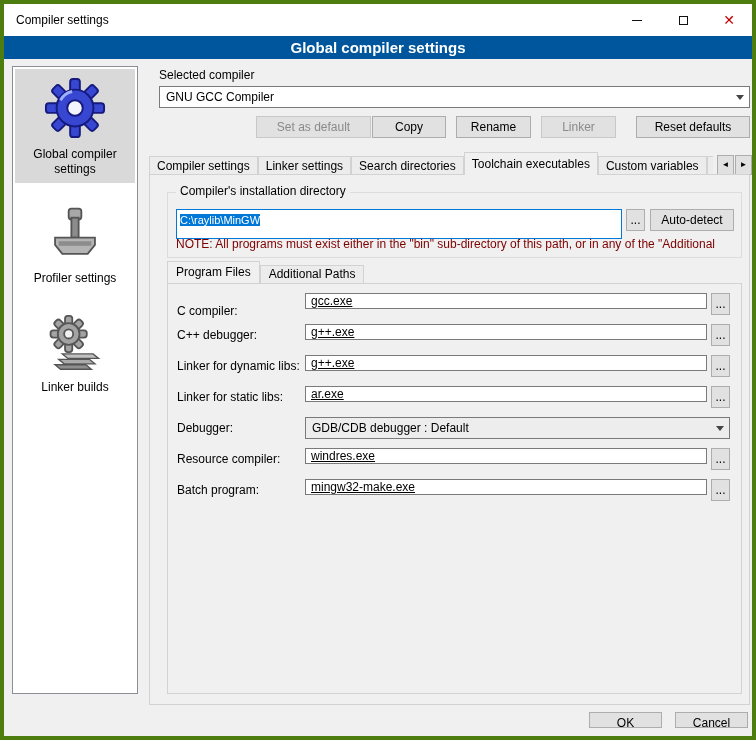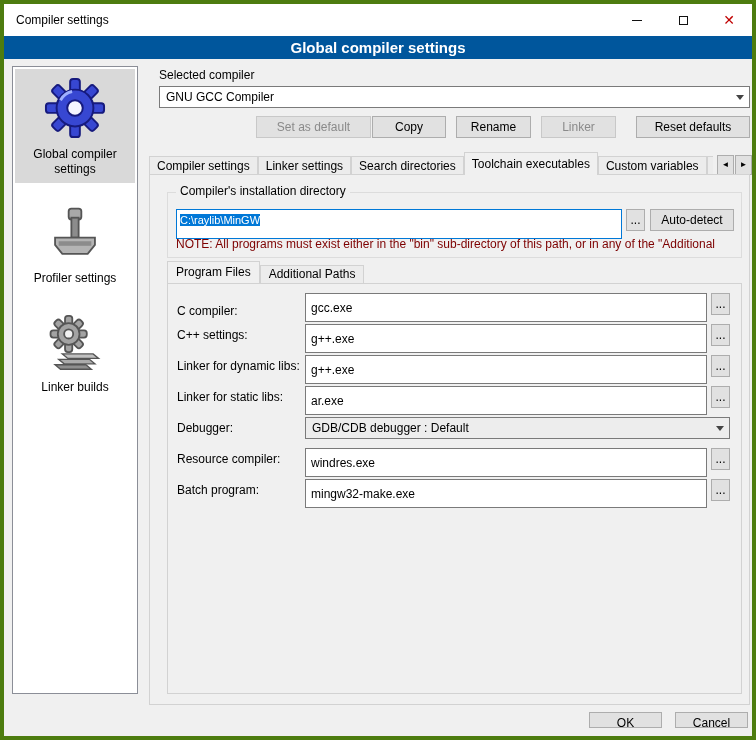--- a/index.html
+++ b/index.html
@@ -33,22 +33,22 @@
   .btn { position:absolute; height:22px; background:#e1e1e1; border:1px solid #adadad;
          font-size:12px; text-align:center; line-height:20px; color:#000; cursor:default; }
   .btn.disabled { color:#8a8a8a; border-color:#c8c8c8; }
   .combo { position:absolute; height:22px; background:#fff; border:1px solid #7a7a7a;
            font-size:12px; line-height:20px; padding:0 20px 0 6px; white-space:nowrap; overflow:hidden; }
   .combo.gray { background:#ededed; }
   .combo .arrow-zone { position:absolute; right:1px; top:1px; bottom:1px; width:17px;
                        display:flex; align-items:center; justify-content:center; }
   .tri-down { width:0; height:0; border-left:4px solid transparent; border-right:4px solid transparent;
               border-top:5px solid #444; display:block; }
-  .tinput { position:absolute; height:29px; border:1px solid #7a7a7a; background:#fff;
-            font-size:12px; padding:0 5px; font-family:inherit; color:#000; }
+  .tinput { position:absolute; height:16px; border:1px solid #7a7a7a; background:#fff;
+            font-size:12px; padding:0 5px; font-family:inherit; color:#000;text-decoration:underline; }
 
   
   .tabstrip { position:absolute; left:145px; top:148px; width:603px; height:23px; }
   .tabs-clip { position:absolute; left:0; top:0; width:564px; height:23px; overflow:hidden; white-space:nowrap; }
   .tab { display:inline-block; height:19px; margin-top:4px; padding:0 7px; border:1px solid #d2d2d2;
          border-bottom:none; background:#ececec; font-size:12px; line-height:18px; vertical-align:bottom; cursor:default; }
   .tab.active { height:23px; margin-top:0; background:#f0f0f0; line-height:22px; position:relative; z-index:3; }
   .tab-arrows { position:absolute; right:0; top:3px; display:flex; }
   .arrow-btn { width:17px; height:20px; border:1px solid #adadad; background:#e1e1e1;
                font-size:8px; line-height:18px; text-align:center; color:#000; margin-left:1px; }
@@ -187,21 +187,21 @@
     <div class="subtabs">
       <span class="subtab active">Program Files</span><span class="subtab">Additional Paths</span>
     </div>
 
     <div class="subpanel">
 
       <span class="row-lbl" style="top:9px;margin-top:7px;">C compiler:</span>
       <input class="tinput row-input" style="top: 9px;" value="gcc.exe">
       <div class="btn row-browse" style="top:9px;">...</div>
 
-      <span class="row-lbl" style="top:40px;">C++ settings:</span>
+      <span class="row-lbl" style="top:40px;">C++ debugger:</span>
       <input class="tinput row-input" style="top: 40px;" value="g++.exe">
       <div class="btn row-browse" style="top:40px;">...</div>
 
       <span class="row-lbl" style="top:71px;">Linker for dynamic libs:</span>
       <input class="tinput row-input" style="top: 71px;" value="g++.exe">
       <div class="btn row-browse" style="top:71px;">...</div>
 
       <span class="row-lbl" style="top:102px;">Linker for static libs:</span>
       <input class="tinput row-input" style="top: 102px;" value="ar.exe">
       <div class="btn row-browse" style="top:102px;">...</div>

